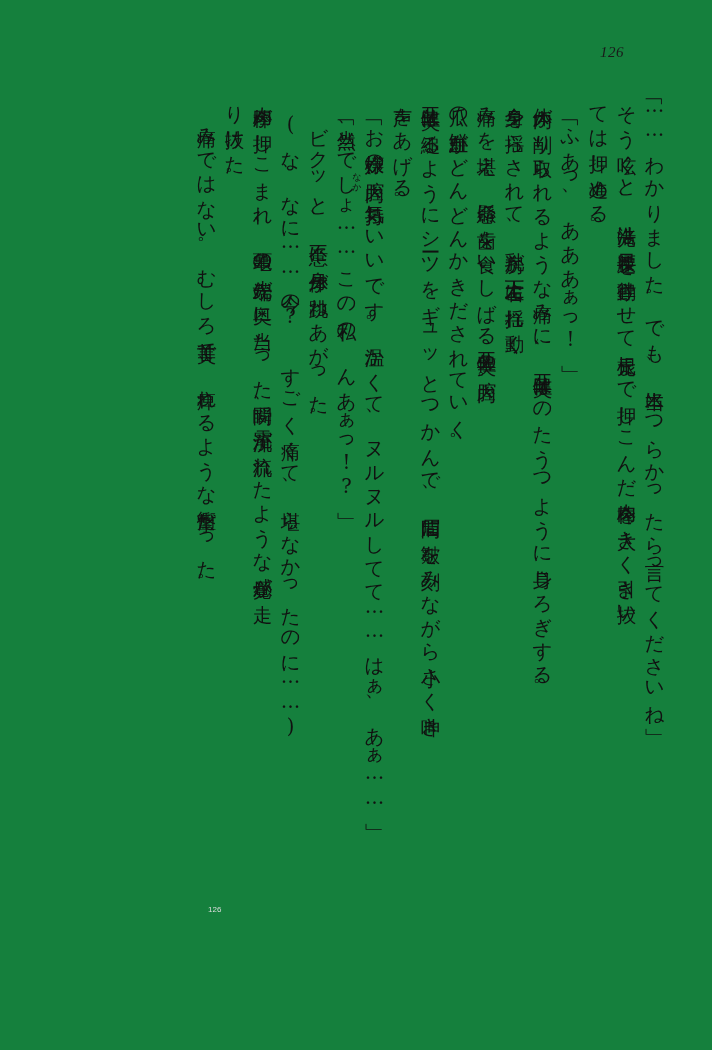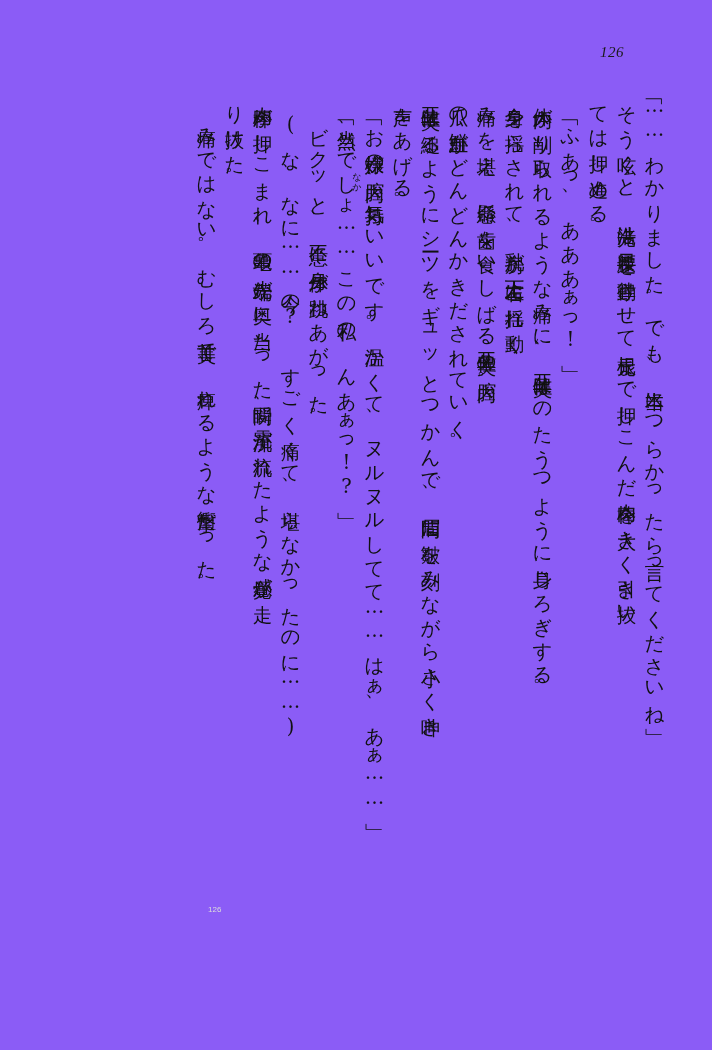--- a/index.html
+++ b/index.html
@@ -4,21 +4,21 @@
 <style>
   html, body {
     margin: 0;
     padding: 0;
     background: #ffffff;
   }
   #page {
     position: relative;
     width: 712px;
     height: 1050px;
-    background: #8b5cf6;
+    background: #15803d;
     overflow: hidden;
     font-family: "DejaVu Serif", "Liberation Serif", serif;
   }
   #page-number {
     position: absolute;
     top: 44px;
     right: 88px;
     font-family: "Liberation Serif", "DejaVu Serif", serif;
     font-size: 15px;
     font-style: italic;

